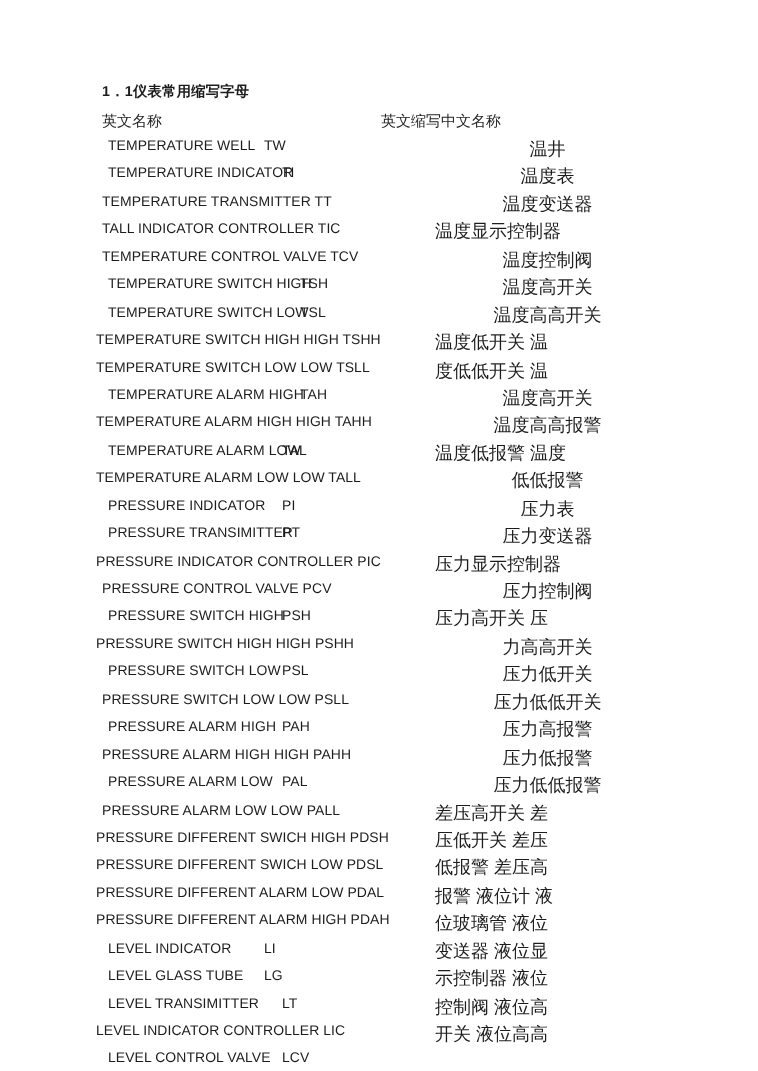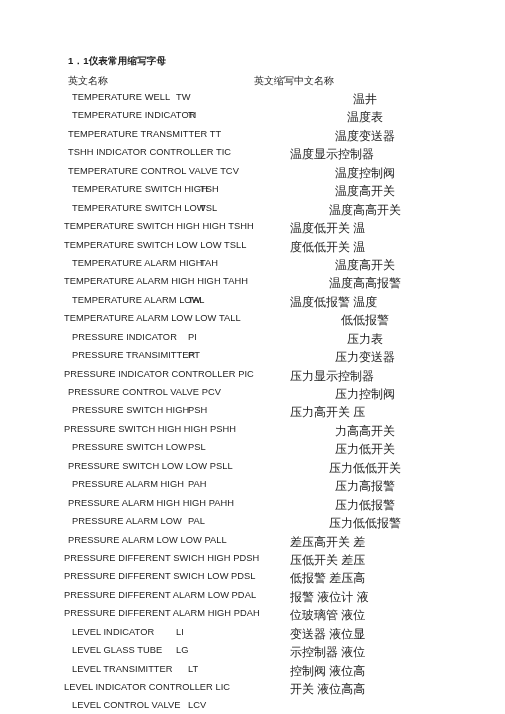--- a/index.html
+++ b/index.html
@@ -123,21 +123,21 @@
         <div class="abbr-cell a-near">TW</div>
       </div>
       <div class="row">
         <div class="en-cell ind1">TEMPERATURE INDICATOR</div>
         <div class="abbr-cell a-mid">TI</div>
       </div>
       <div class="row">
         <div class="en-cell ind2">TEMPERATURE TRANSMITTER TT</div>
       </div>
       <div class="row">
-        <div class="en-cell ind2">TSHH INDICATOR CONTROLLER TIC</div>
+        <div class="en-cell ind2">TALL INDICATOR CONTROLLER TIC</div>
       </div>
       <div class="row">
         <div class="en-cell ind2">TEMPERATURE CONTROL VALVE TCV</div>
       </div>
       <div class="row">
         <div class="en-cell ind1">TEMPERATURE SWITCH HIGH</div>
         <div class="abbr-cell a-far">TSH</div>
       </div>
       <div class="row">
         <div class="en-cell ind1">TEMPERATURE SWITCH LOW</div>

